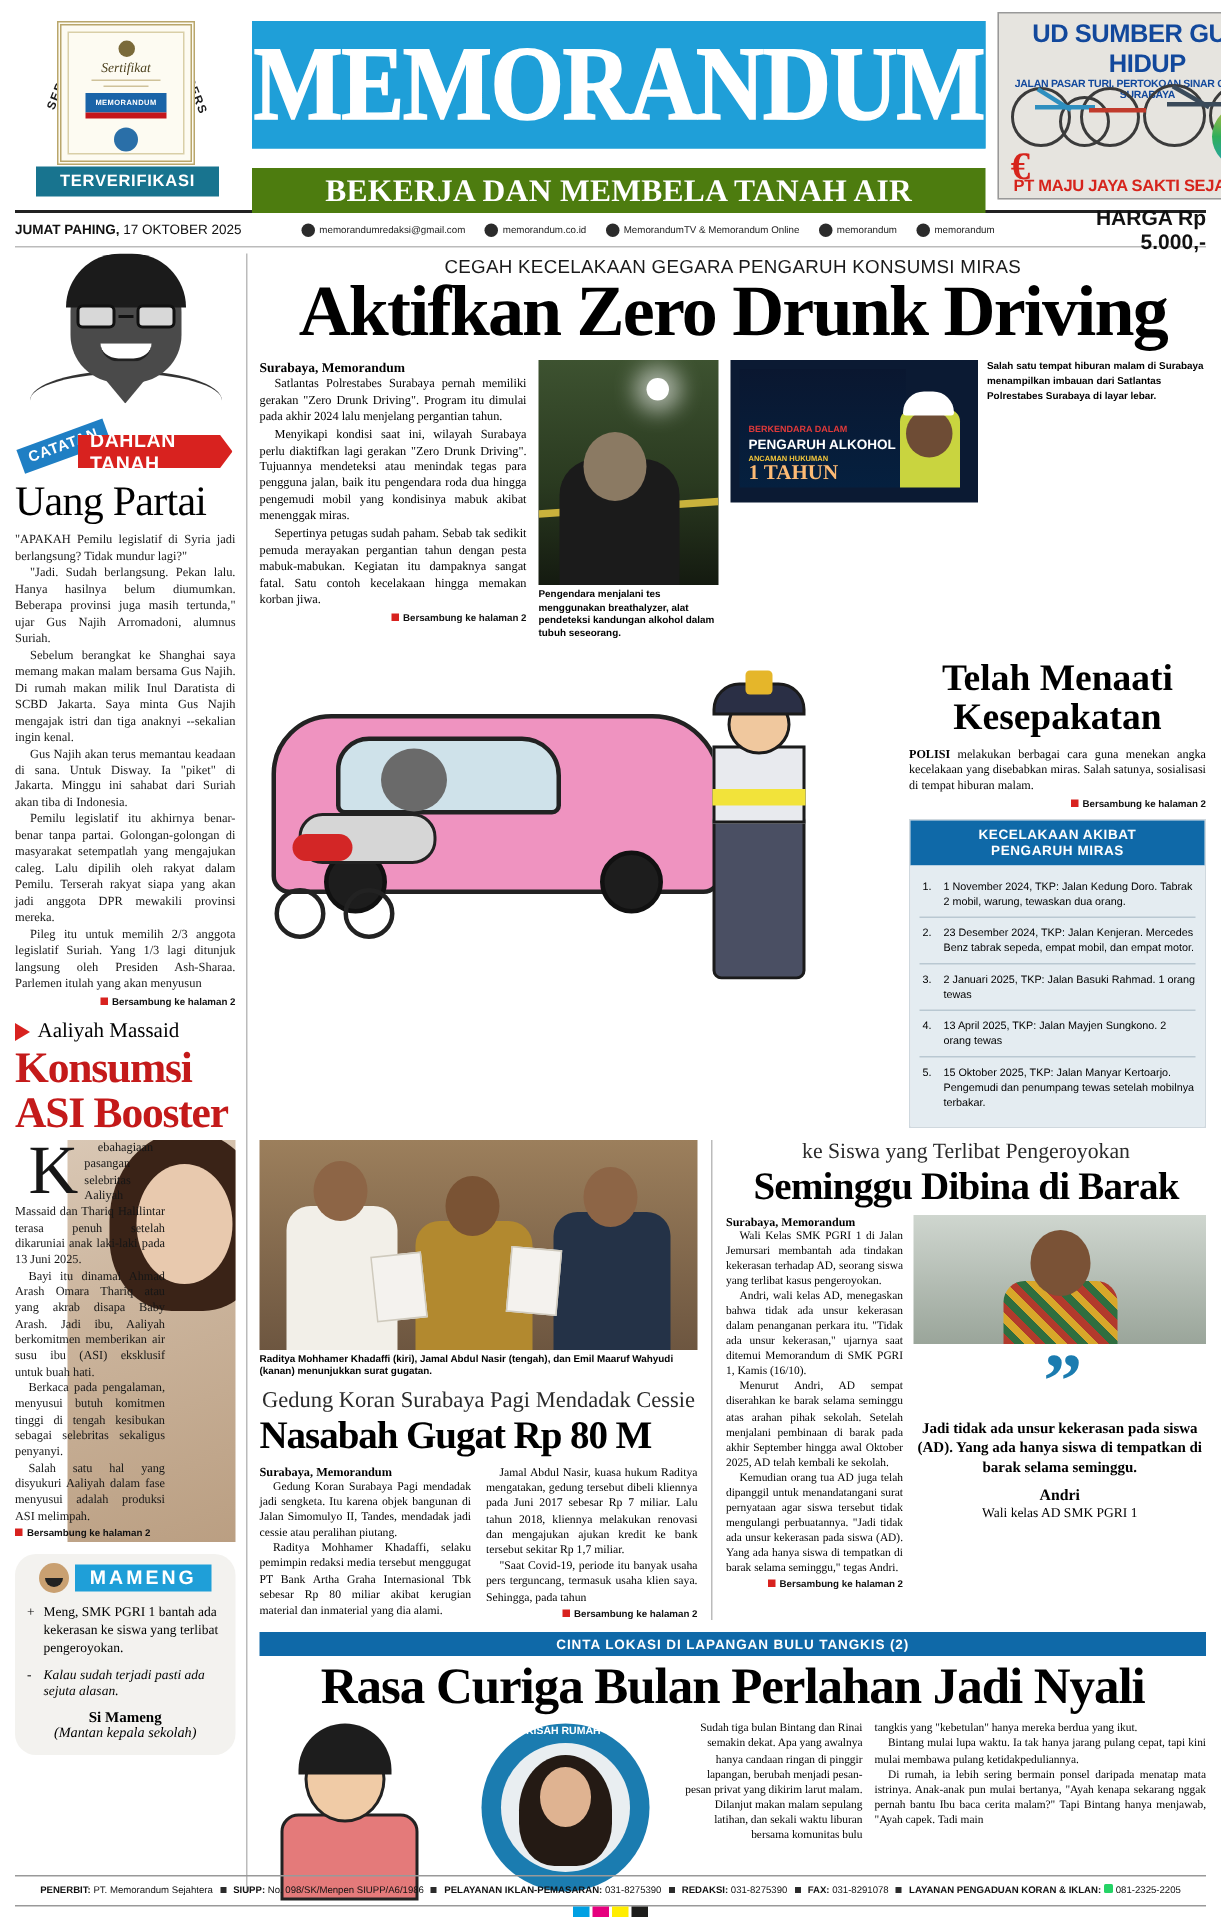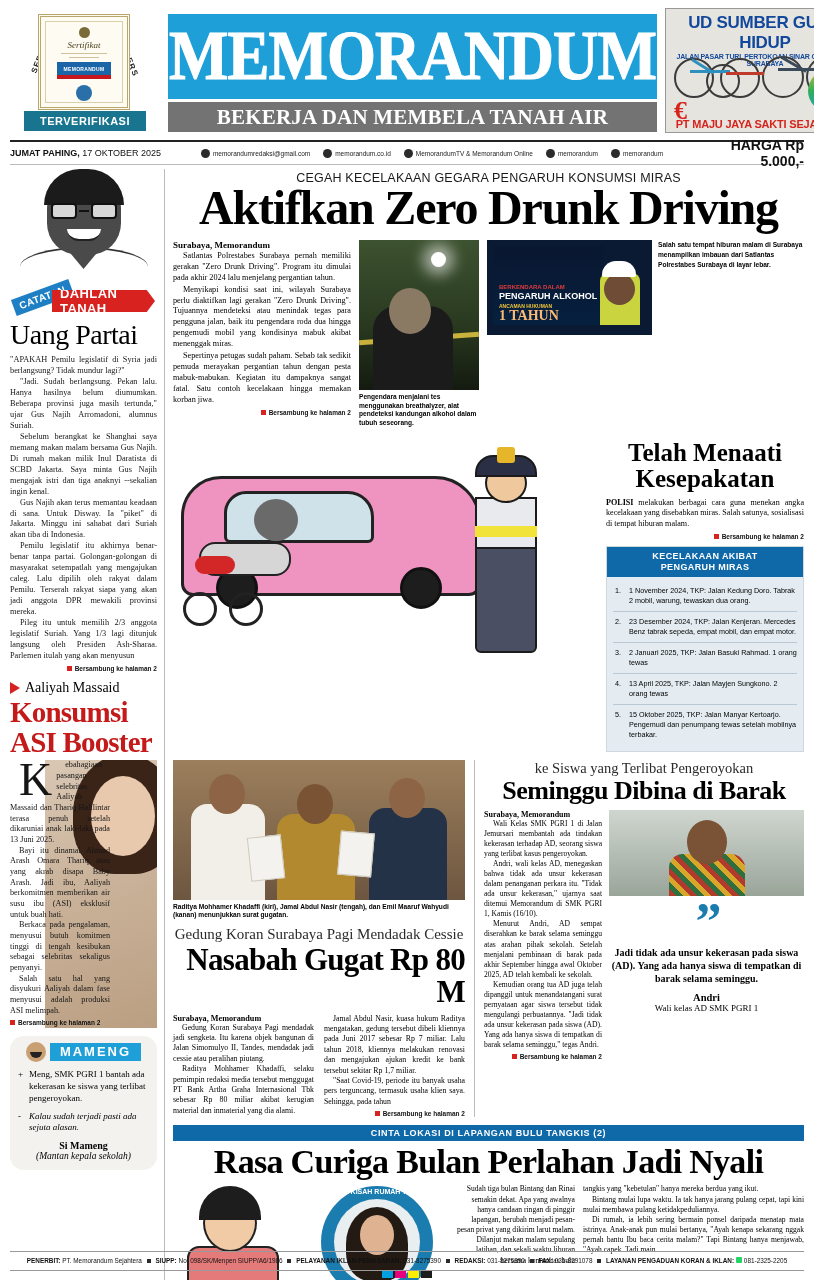--- a/index.html
+++ b/index.html
@@ -35,21 +35,21 @@
                  display: flex; align-items: center; justify-content: center; }
   .cert-ribbon span { color: #fff; font-family: "Liberation Sans", sans-serif; font-weight: bold;
                       font-size: 11px; letter-spacing: .5px; }
 
   .nameplate { flex: 1; padding: 6px 8px 0 8px; }
   .np-top { background: #1f9fd8; height: 85px; display: flex; align-items: center; justify-content: center;
             border: 1px solid #1f9fd8; }
   .np-top h1 { font-family: "Liberation Serif", serif; font-weight: bold; color: #ffffff; font-size: 63px;
                letter-spacing: -1px; line-height: .95; -webkit-text-stroke: 1px #fff; font-style: normal;
                transform: scaleY(1.12); }
-  .np-bot { background: #737373; height: 30px; margin-top: 3px; display: flex; align-items: center; justify-content: center; }
+  .np-bot { background: #4d7c0f; height: 30px; margin-top: 13px; display: flex; align-items: center; justify-content: center; }
   .np-bot h2 { font-family: "Liberation Serif", serif; font-weight: bold; color: #fff; font-size: 21px; letter-spacing: .2px; }
 
   .ad-box { flex: 0 0 200px; height: 125px; border: 1px solid #999; background: #e6e4df; position: relative; overflow: hidden;}
   .ad-t1 { text-align: center; font-family: "Liberation Sans", sans-serif; font-weight: bold; color: #12489c;
            font-size: 17px; margin-top: 4px; letter-spacing: -.3px; }
   .ad-t2 { text-align: center; font-family: "Liberation Sans", sans-serif; font-weight: bold; color: #12489c;
            font-size: 7px; letter-spacing: -.2px; }
   .ad-bikes { position: absolute; left: 0; right: 0; top: 33px; height: 66px; }
   .wheel { position: absolute; border-radius: 50%; border: 2.5px solid #3b3b3b; }
   .frame { position: absolute; background: #2f5f8f; height: 2.5px; transform-origin: left center; }
@@ -218,21 +218,21 @@
 
   
   .mid-band { display: flex; gap: 9px; margin-top: 8px; }
   .mid-left { flex: 0 0 292px; }
   .mid-right { flex: 1; padding-left: 9px; border-left: 1px solid #bbb; }
   .ph3 { width: 100%; height: 140px; background: linear-gradient(180deg,#9c7f5c,#6d5640); position: relative; overflow: hidden;}
   .p3man { position: absolute; bottom: 0; border-radius: 16px 16px 0 0; }
   .p3head { position: absolute; border-radius: 50%; }
   .p3paper { position: absolute; background: #f4f2ee; border: 1px solid #cfcabd; }
   .sub-head { font-family: "Liberation Serif", serif; font-size: 15px; text-align: center; margin-top: 6px; color:#2b2b2b;}
-  .big-head2 { font-family: "Liberation Serif", serif; font-weight: bold; font-size: 31px; text-align: right;
+  .big-head2 { font-family: "Liberation Serif", serif; font-weight: bold; font-size: 26px; text-align: left;
                line-height: 1.03; letter-spacing: -.7px; margin-top: 1px; }
   .two-col { column-count: 2; column-gap: 10px; margin-top: 6px; }
   .two-col p { font-size: 7.8px; line-height: 1.33; text-align: justify; text-indent: 9px; }
   .two-col h4 { font-size: 8.2px; font-weight: bold; }
 
   .smk-kick { font-family: "Liberation Serif", serif; font-size: 14.5px; text-align: center; line-height: 1.14; color: #2b2b2b;}
   .smk-head { font-family: "Liberation Serif", serif; font-weight: bold; font-size: 26px; text-align: center;
               line-height: 1.04; letter-spacing: -.5px; margin-top: 1px; }
   .smk-grid { display: flex; gap: 7px; margin-top: 6px; }
   .smk-txt { flex: 0 0 118px; }

